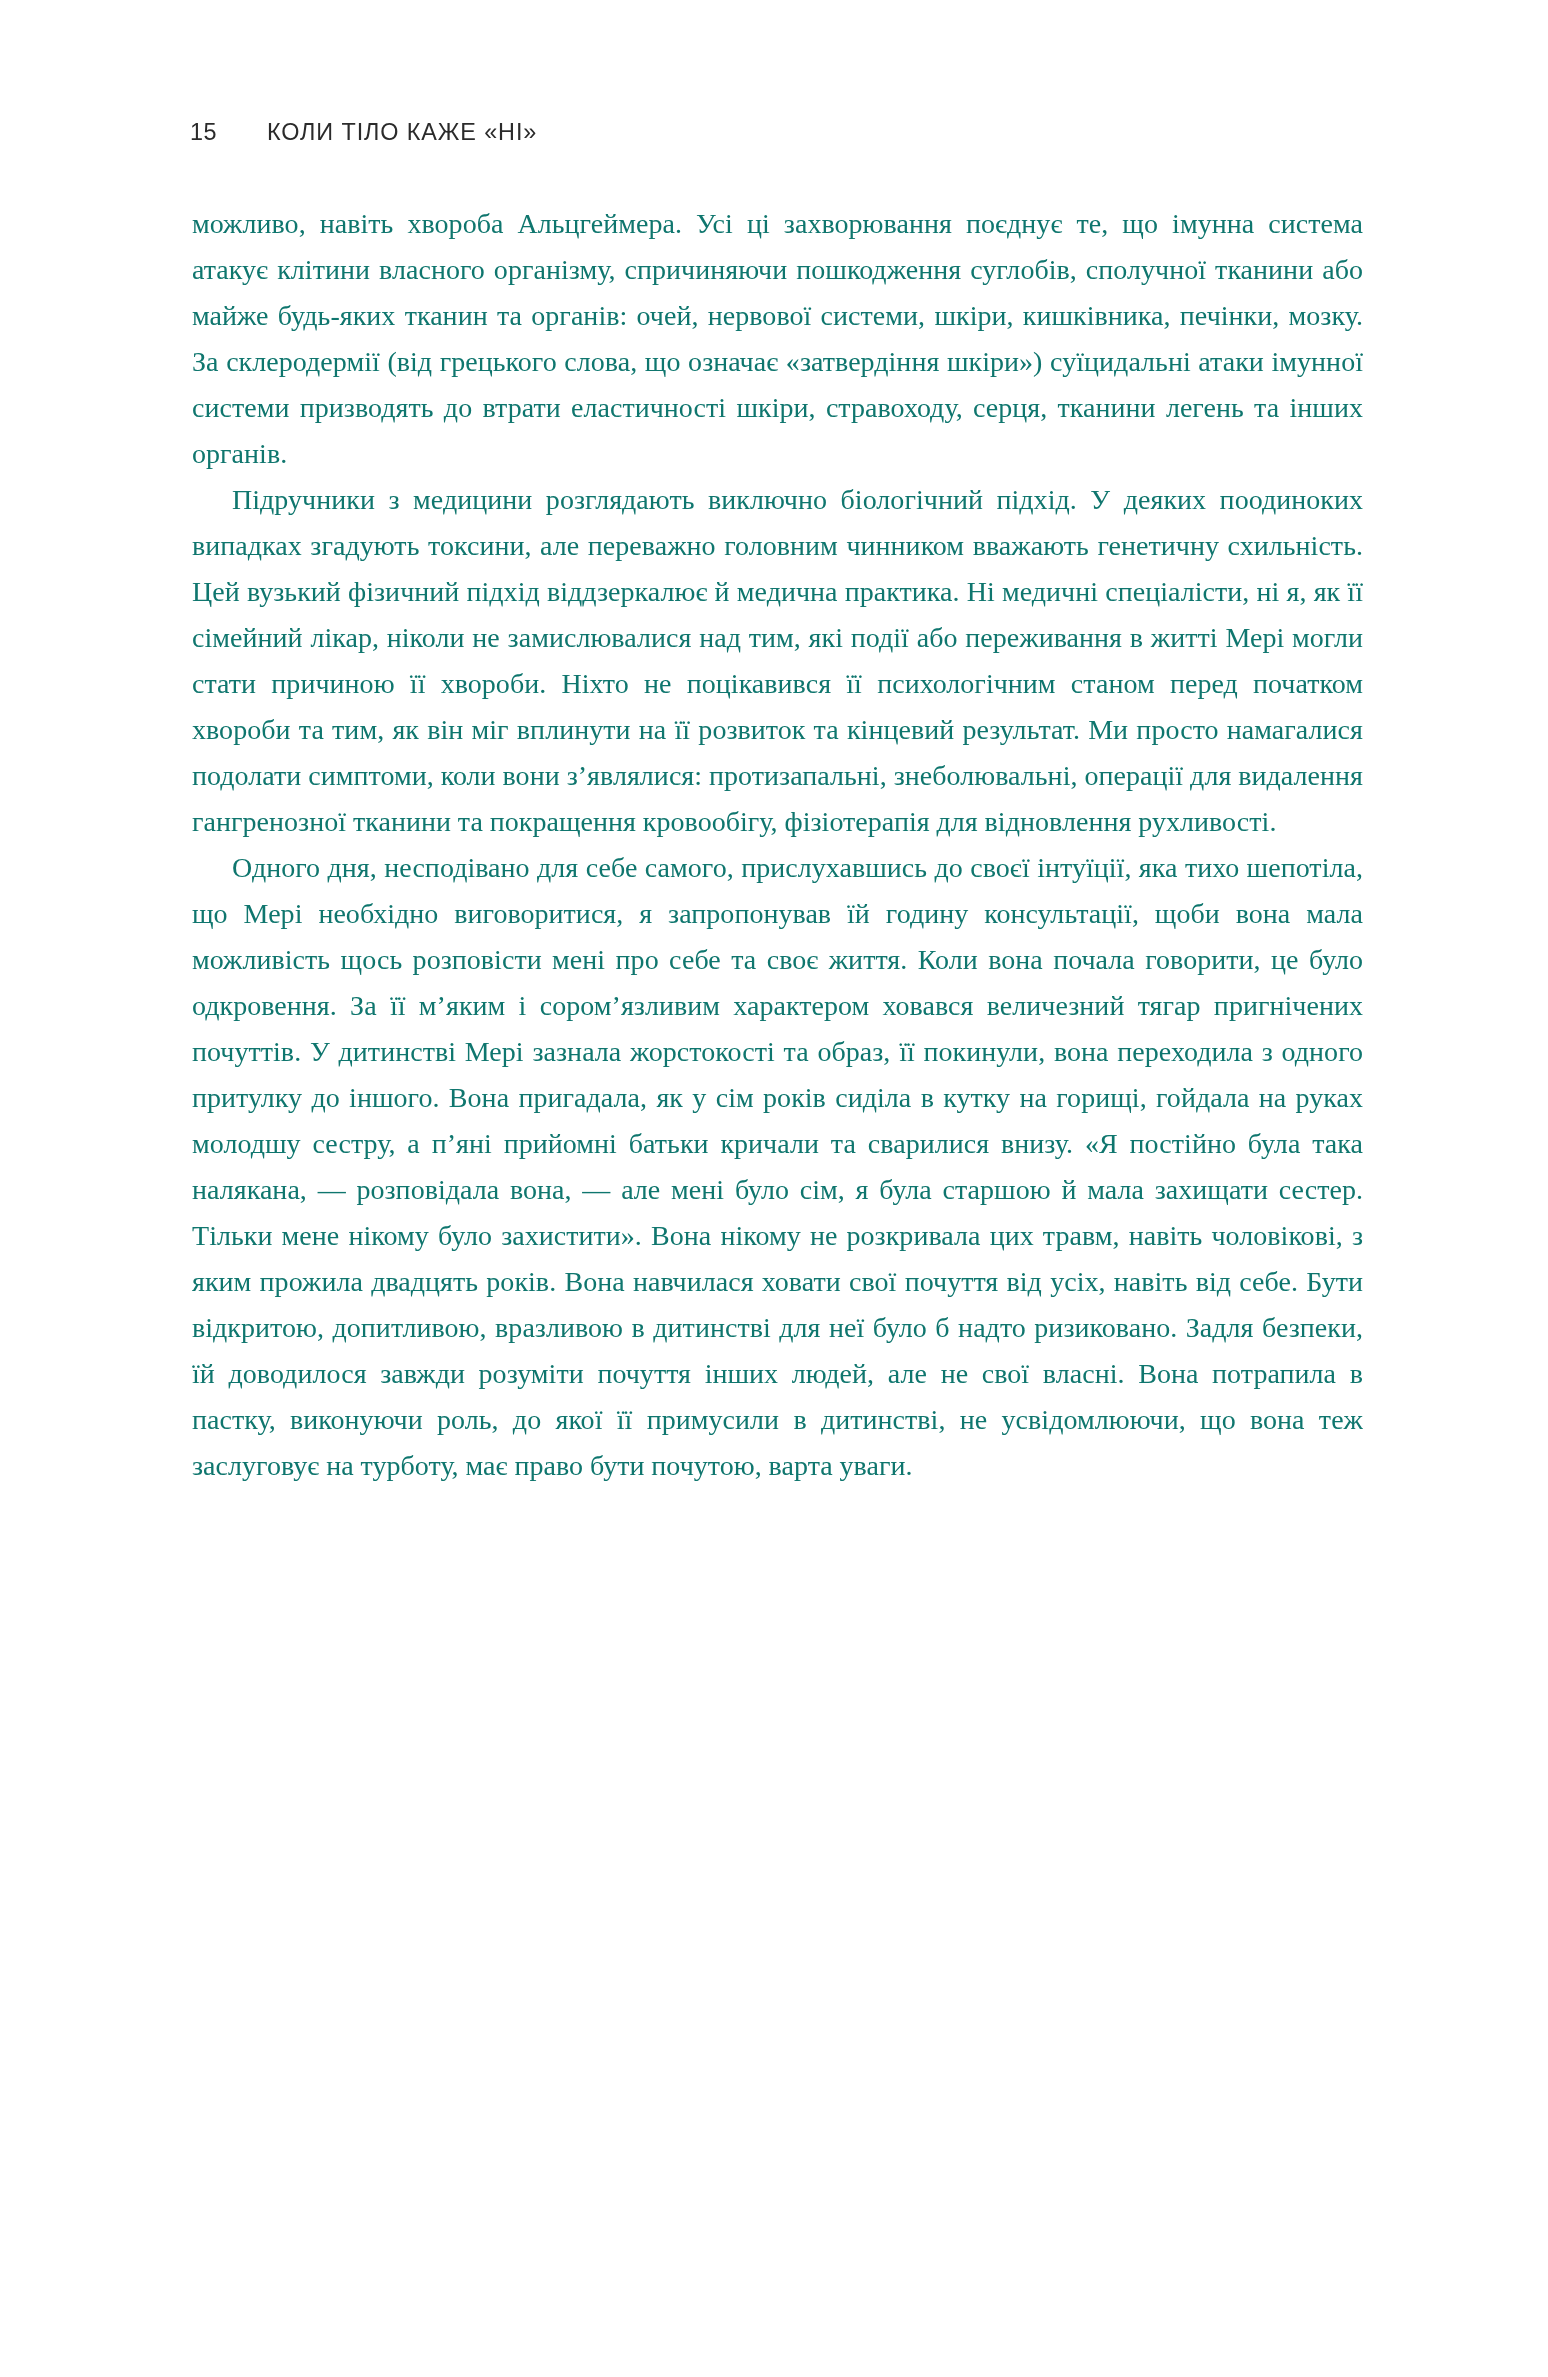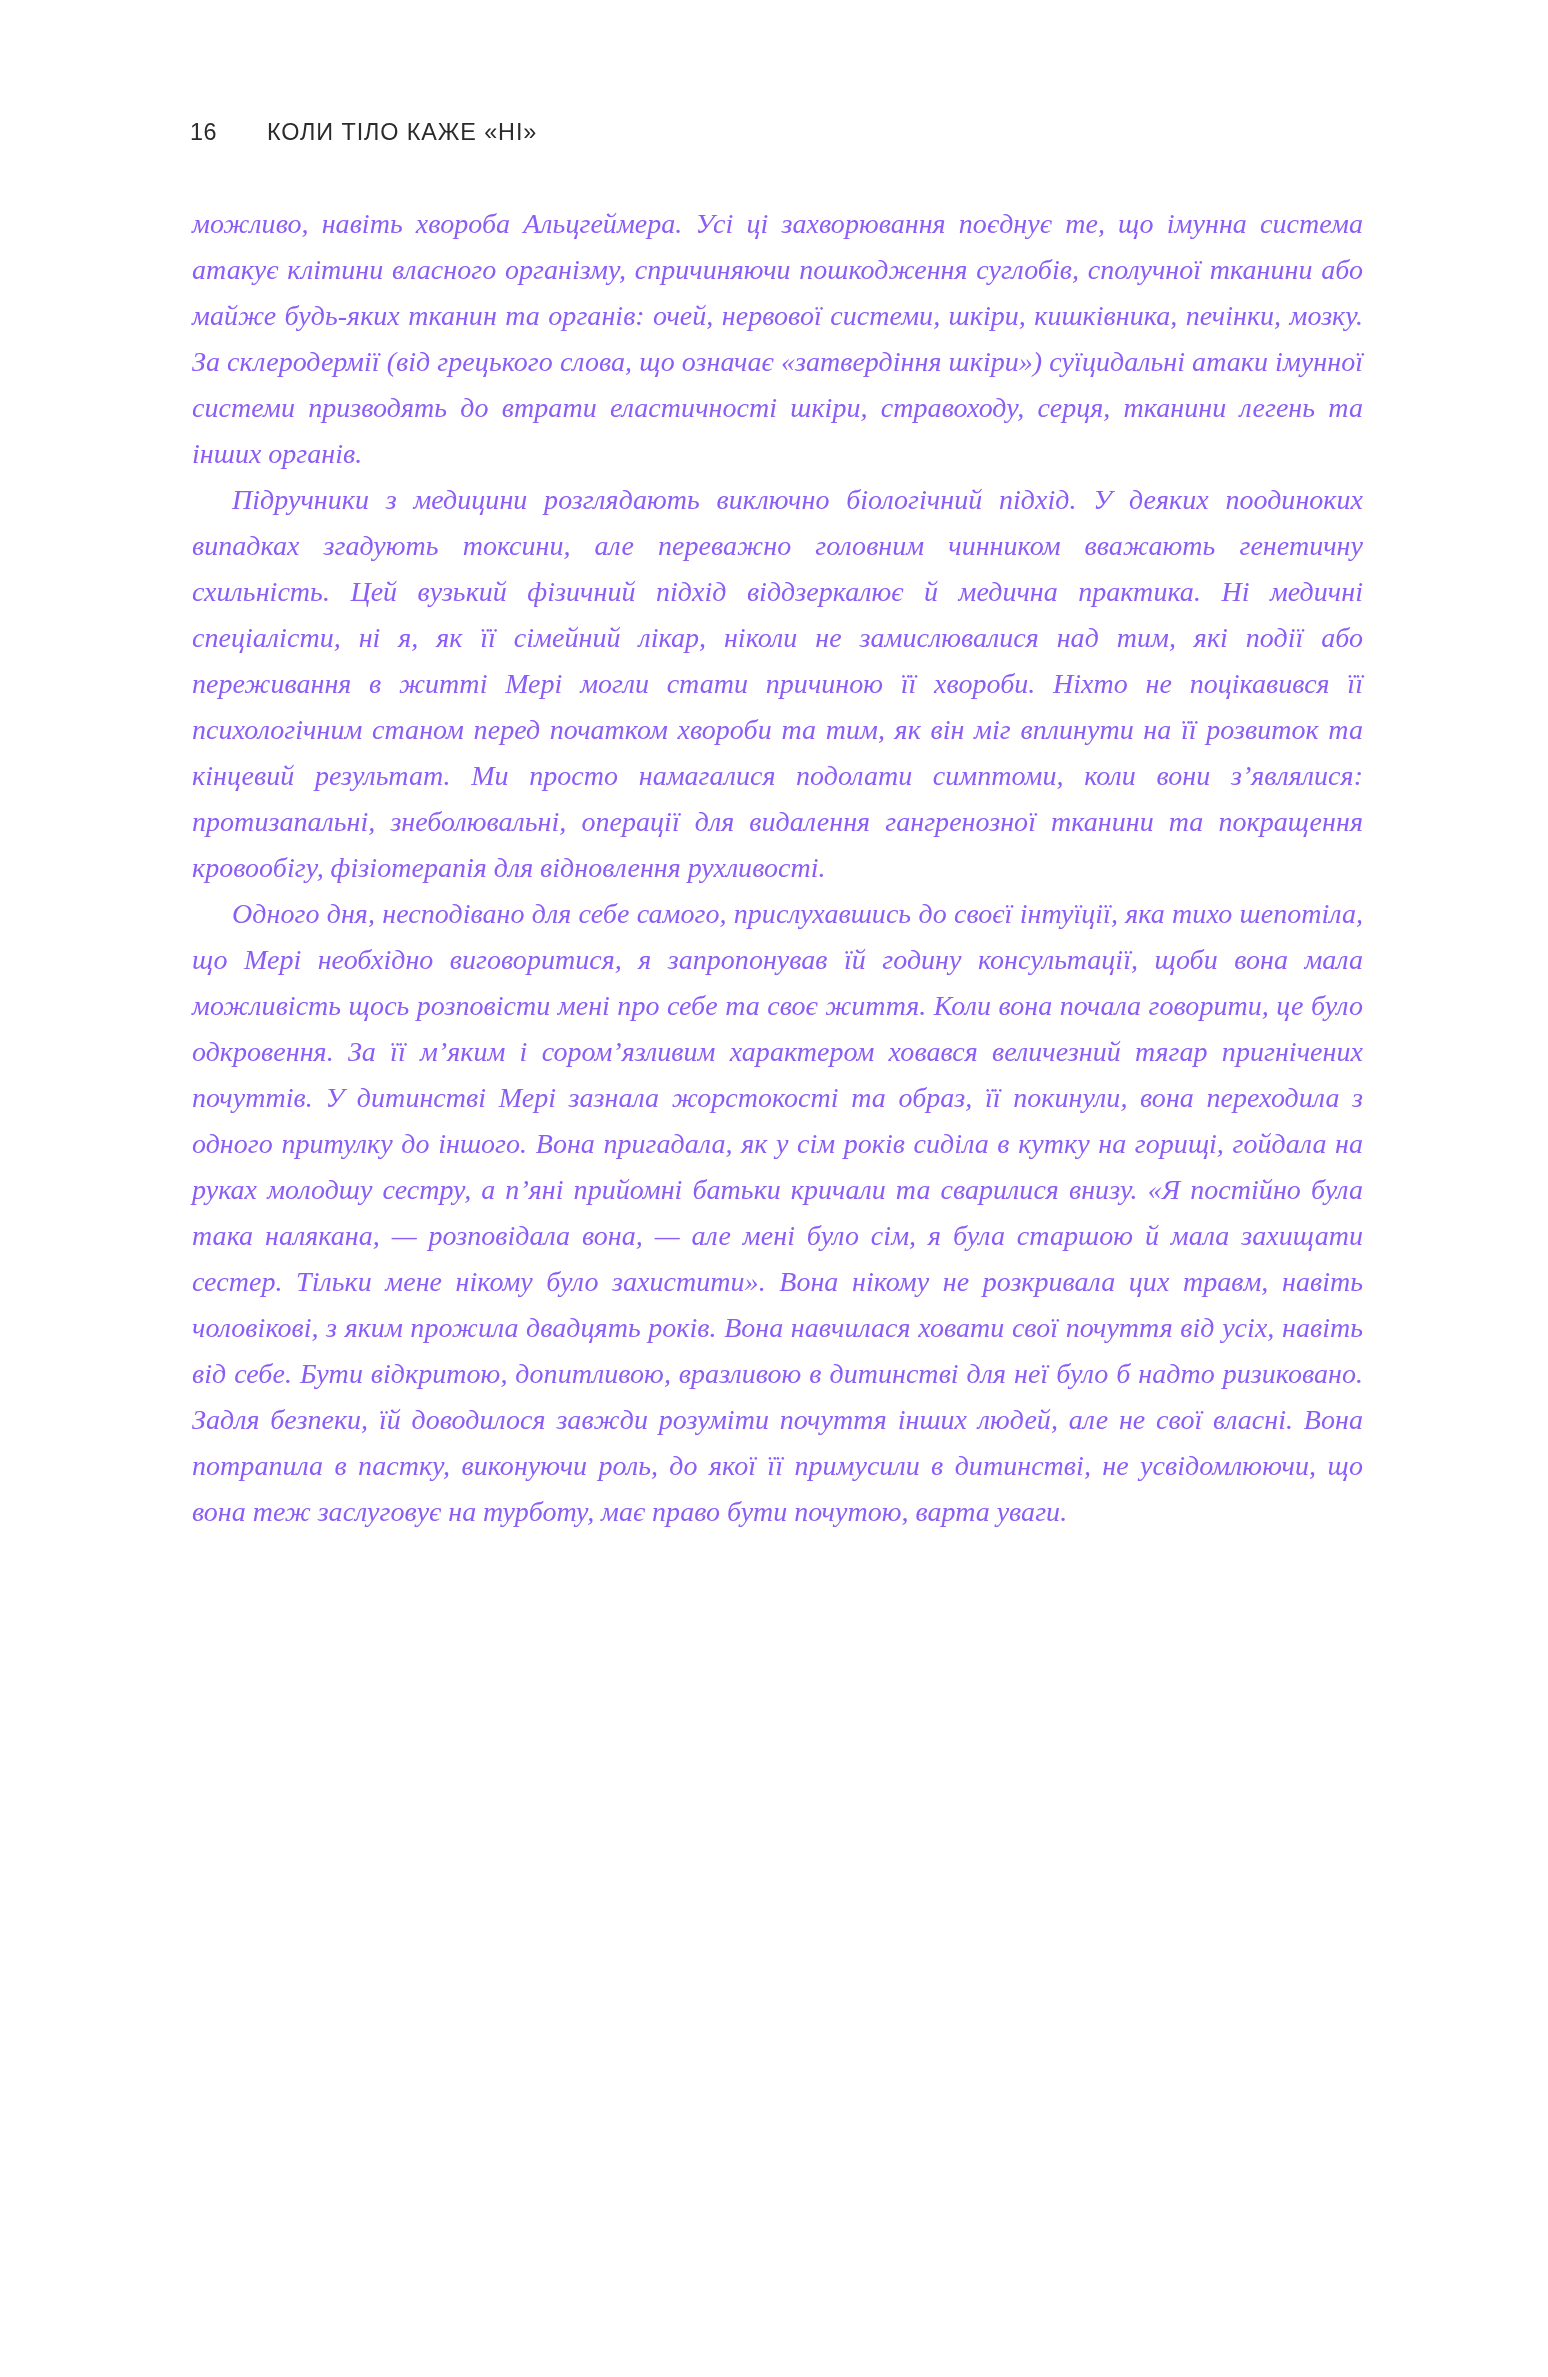--- a/index.html
+++ b/index.html
@@ -56,35 +56,34 @@
   .para {
     margin: 0;
     font-size: 28px;
     line-height: 46px;
     text-align: justify;
     text-justify: inter-word;
     hyphens: manual;
     -webkit-hyphens: manual;
     word-spacing: -0.2px;
     letter-spacing: 0.04px;
-    color: #8b5cf6;
-    font-style: italic;
+    color: #0f766e;
   }
   .para.indent {
     text-indent: 40px;
   }
   
 </style>
 </head>
 <body>
 
 <div class="page">
 
   <div class="running-head">
-    <span class="folio">16</span>
+    <span class="folio">15</span>
     <span class="head-title">КОЛИ ТІЛО КАЖЕ «НІ»</span>
   </div>
 
   <div class="textblock">
     <p class="para">можливо, навіть хвороба Альцгеймера. Усі ці захворювання поєднує те, що імунна система атакує клітини власного організму, спричиняючи пошкодження суглобів, сполучної тканини або майже будь-яких тканин та органів: очей, нервової системи, шкіри, кишківника, печінки, мозку. За склеродермії (від грецького слова, що означає «затвердіння шкіри») суїцидальні атаки імунної системи призводять до втрати еластичності шкіри, стравоходу, серця, тканини легень та інших органів.</p>
     <p class="para indent">Підручники з медицини розглядають виключно біологічний підхід. У деяких поодиноких випадках згадують токсини, але переважно головним чинником вважають генетичну схильність. Цей вузький фізичний підхід віддзеркалює й медична практика. Ні медичні спеціалісти, ні я, як її сімейний лікар, ніколи не замислювалися над тим, які події або переживання в житті Мері могли стати причиною її хвороби. Ніхто не поцікавився її психологічним станом перед початком хвороби та тим, як він міг вплинути на її розвиток та кінцевий результат. Ми просто намагалися подолати симптоми, коли вони з’являлися: протизапальні, знеболювальні, операції для видалення гангренозної тканини та покращення кровообігу, фізіотерапія для відновлення рухливості.</p>
     <p class="para indent">Одного дня, несподівано для себе самого, прислухавшись до своєї інтуїції, яка тихо шепотіла, що Мері необхідно виговоритися, я запропонував їй годину консультації, щоби вона мала можливість щось розповісти мені про себе та своє життя. Коли вона почала говорити, це було одкровення. За її м’яким і сором’язливим характером ховався величезний тягар пригнічених почуттів. У дитинстві Мері зазнала жорстокості та образ, її покинули, вона переходила з одного притулку до іншого. Вона пригадала, як у сім років сиділа в кутку на горищі, гойдала на руках молодшу сестру, а п’яні прийомні батьки кричали та сварилися внизу. «Я постійно була така налякана, — розповідала вона, — але мені було сім, я була старшою й мала захищати сестер. Тільки мене нікому було захистити». Вона нікому не розкривала цих травм, навіть чоловікові, з яким прожила двадцять років. Вона навчилася ховати свої почуття від усіх, навіть від себе. Бути відкритою, допитливою, вразливою в дитинстві для неї було б надто ризиковано. Задля безпеки, їй доводилося завжди розуміти почуття інших людей, але не свої власні. Вона потрапила в пастку, виконуючи роль, до якої її примусили в дитинстві, не усвідомлюючи, що вона теж заслуговує на турботу, має право бути почутою, варта уваги.</p>
   </div>
 
 </div>

